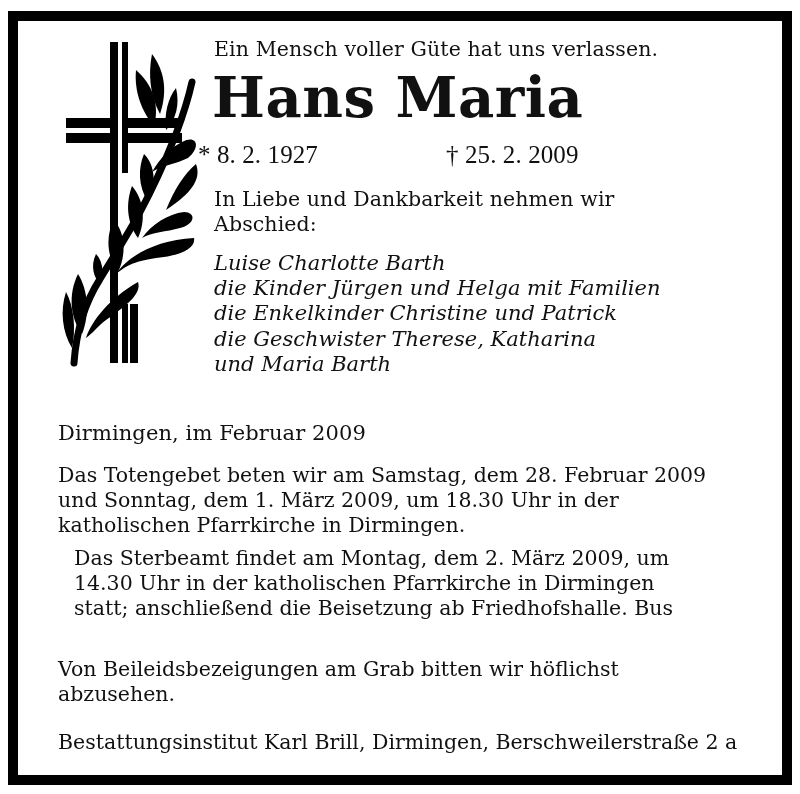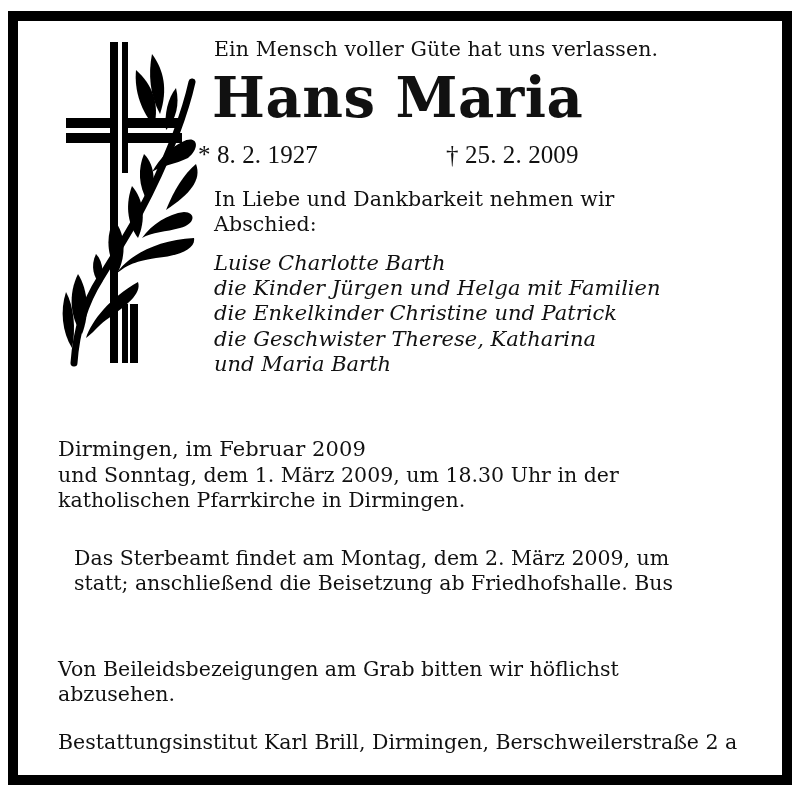--- a/index.html
+++ b/index.html
@@ -10,21 +10,21 @@
   .emblem { position: absolute; left: 56px; top: 34px; width: 150px; height: 335px; }
   .txt { position: absolute; white-space: nowrap; font-size: 20.5px; line-height: 25px; letter-spacing: 0.1px; }
   .t-top { left: 214px; top: 37px; }
   .t-name { left: 212px; top: 66px; font-size: 56px; line-height: 62px; font-weight: bold; letter-spacing: 0.5px; }
   .t-born { left: 198px; top: 141px; font-family: Liberation Serif, serif; font-size: 25px; line-height: 28px; }
   .t-died { left: 446px; top: 141px; font-family: "Liberation Serif", serif; font-size: 25px; line-height: 28px; }
   .t-intro { left: 214px; top: 187px; white-space: normal; width: 520px; }
   .mourners { position: absolute; left: 214px; top: 251px; margin: 0; padding: 0; list-style: none;
               font-style: italic; font-size: 21px; line-height: 25.2px; }
   .mourners li { white-space: nowrap; }
-  .t-place { left: 58px; top: 421px; font-size: 21px; margin-top: 16px; }
+  .t-place { left: 58px; top: 421px; font-size: 21px; }
   .para { position: absolute; left: 58px; width: 700px; margin: 0; font-size: 20.5px; line-height: 24.8px; }
   .p1 { top: 463px; }
   .p2 { top: 546px; margin-left: 16px; }
   .p3 { top: 657px; }
   .p4 { top: 730px; }
   .para span { display: block; white-space: nowrap; }
 </style>
 </head>
 <body>
 
@@ -74,26 +74,28 @@
   <li>Luise Charlotte Barth</li>
   <li>die Kinder Jürgen und Helga mit Familien</li>
   <li>die Enkelkinder Christine und Patrick</li>
   <li>die Geschwister Therese, Katharina</li>
   <li>und Maria Barth</li>
 </ul>
 
 <div class="txt t-place">Dirmingen, im Februar 2009</div>
 
 <p class="para p1">
+  <span>Das Totengebet beten wir am Samstag, dem 28. Februar 2009</span>
   <span>und Sonntag, dem 1. März 2009, um 18.30 Uhr in der</span>
   <span>katholischen Pfarrkirche in Dirmingen.</span>
 </p>
 
 <p class="para p2">
   <span>Das Sterbeamt findet am Montag, dem 2. März 2009, um</span>
+  <span>14.30 Uhr in der katholischen Pfarrkirche in Dirmingen</span>
   <span>statt; anschließend die Beisetzung ab Friedhofshalle. Bus</span>
 </p>
 
 <p class="para p3">
   <span>Von Beileidsbezeigungen am Grab bitten wir höflichst</span>
   <span>abzusehen.</span>
 </p>
 
 <p class="para p4">
   <span>Bestattungsinstitut Karl Brill, Dirmingen, Berschweilerstraße 2 a</span>

